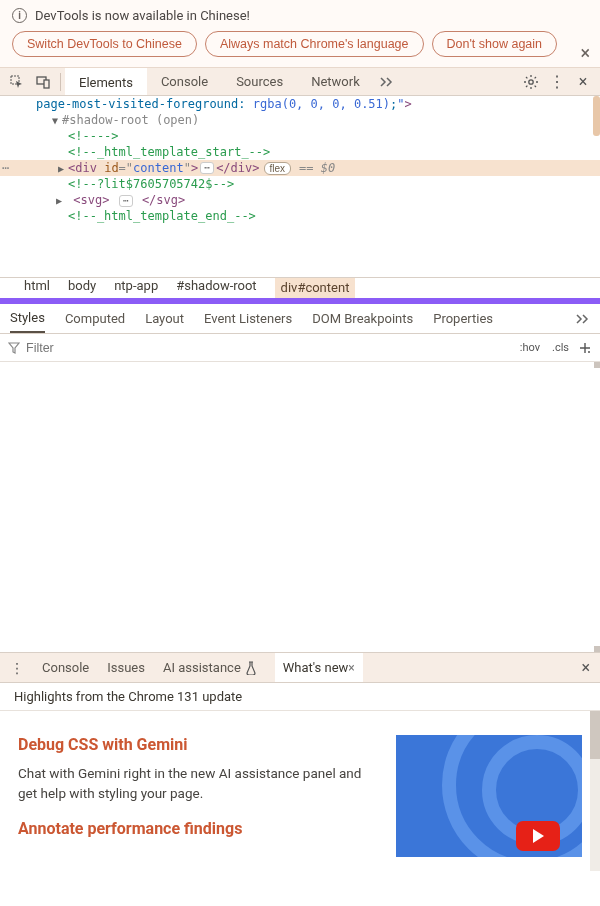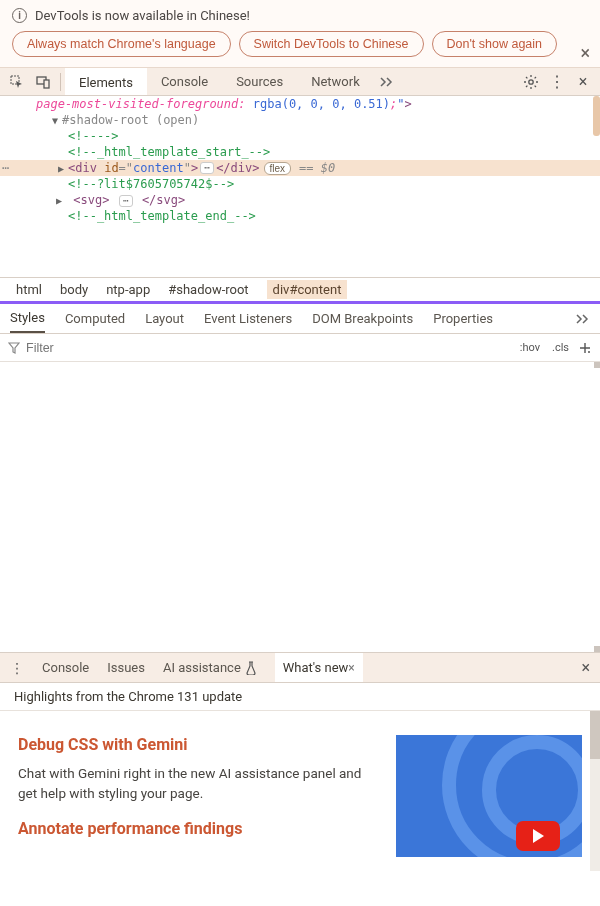--- a/index.html
+++ b/index.html
@@ -75,21 +75,21 @@
     position: relative;
     height: 182px;
     overflow: hidden;
     border-bottom: 1px solid #d9cfc6;
   }
   .line { white-space: nowrap; padding: 1px 0 1px 8px; }
   .indent1 { padding-left: 36px; }
   .indent2 { padding-left: 52px; }
   .indent3 { padding-left: 68px; }
   .css-var { color: #3968d4; }
-  .css-prop { color: #ec4899; font-style: italic; }
+  .css-prop { color: #0369a1; }
   .tag { color: #894a7c; }
   .attr-name { color: #9c5a1d; }
   .attr-val { color: #3968d4; }
   .comment { color: #2a9c4e; }
   .gray { color: #888; }
   .arrow { color: #666; display: inline-block; width: 10px; font-size: 10px; }
   .line-highlight {
     background: #f7e2cf;
     display: flex;
     align-items: center;
@@ -118,23 +118,23 @@
     color: #666;
     margin: 0 2px;
     line-height: 1;
   }
   .elems-scrollbar {
     position: absolute; right: 0; top: 0; width: 7px; height: 40px;
     background: #e8c7a8; border-radius: 3px;
   }
 
   .crumbs {
-    display: flex; align-items: center; gap: 18px;
-    height: 26px; padding: 0 16px;
-    border-bottom: 3px solid #8b5cf6;
+    display: flex; gap: 18px;
+    height: 26px; padding: 0 24px;
+    border-bottom: 6px solid #8b5cf6;
     font-size: 13px;
   }
   .crumb { color: #45413a; cursor: pointer; }
   .crumb.sel { background: #f7e2cf; padding: 2px 6px; color: #5b442f; }
 
   .styles-tabs {
     display: flex; align-items: center; gap: 20px;
     height: 30px; padding: 0 10px;
     border-bottom: 1px solid #d9cfc6;
     font-size: 13px;
@@ -213,22 +213,22 @@
 </style>
 </head>
 <body>
 
 <div class="info-bar">
   <div class="info-row">
     <span class="info-icon">i</span>
     <span>DevTools is now available in Chinese!</span>
   </div>
   <div class="info-buttons">
+    <button class="pill-btn">Switch DevTools to Chinese</button>
     <button class="pill-btn">Always match Chrome's language</button>
-    <button class="pill-btn">Switch DevTools to Chinese</button>
     <button class="pill-btn">Don't show again</button>
   </div>
   <span class="info-close">×</span>
 </div>
 
 <div class="main-toolbar">
   <span class="tb-icon">
     <svg width="16" height="16" viewBox="0 0 16 16">
         <rect x="2" y="2" width="8" height="8" fill="none" stroke="#555" stroke-dasharray="2 1"></rect>
         <path d="M7 7 L13 10 L10 11 L9 14 Z" fill="#555"></path>

